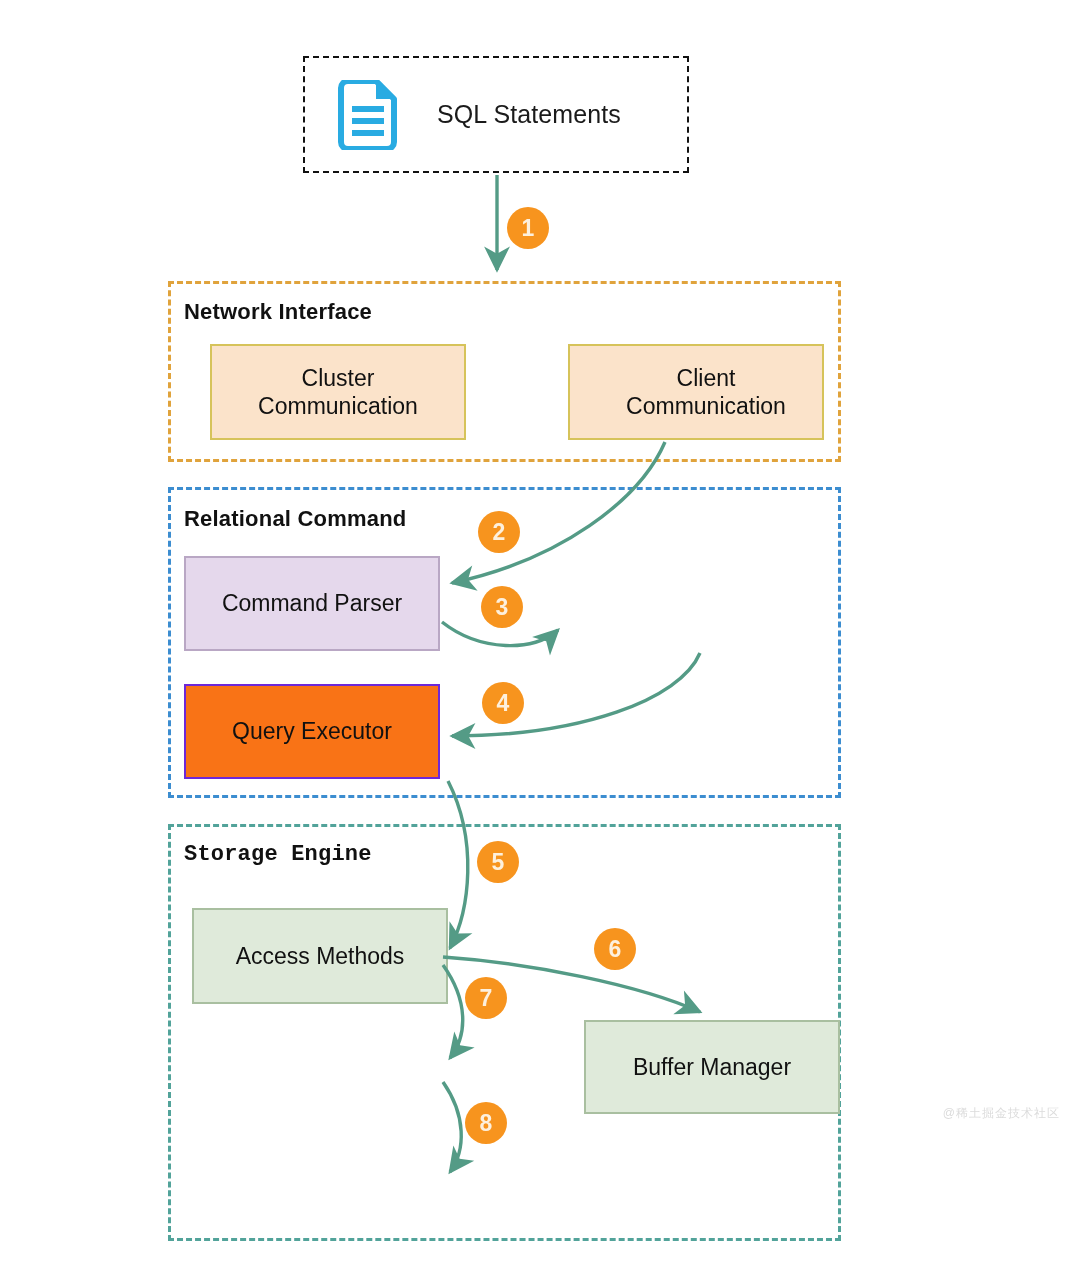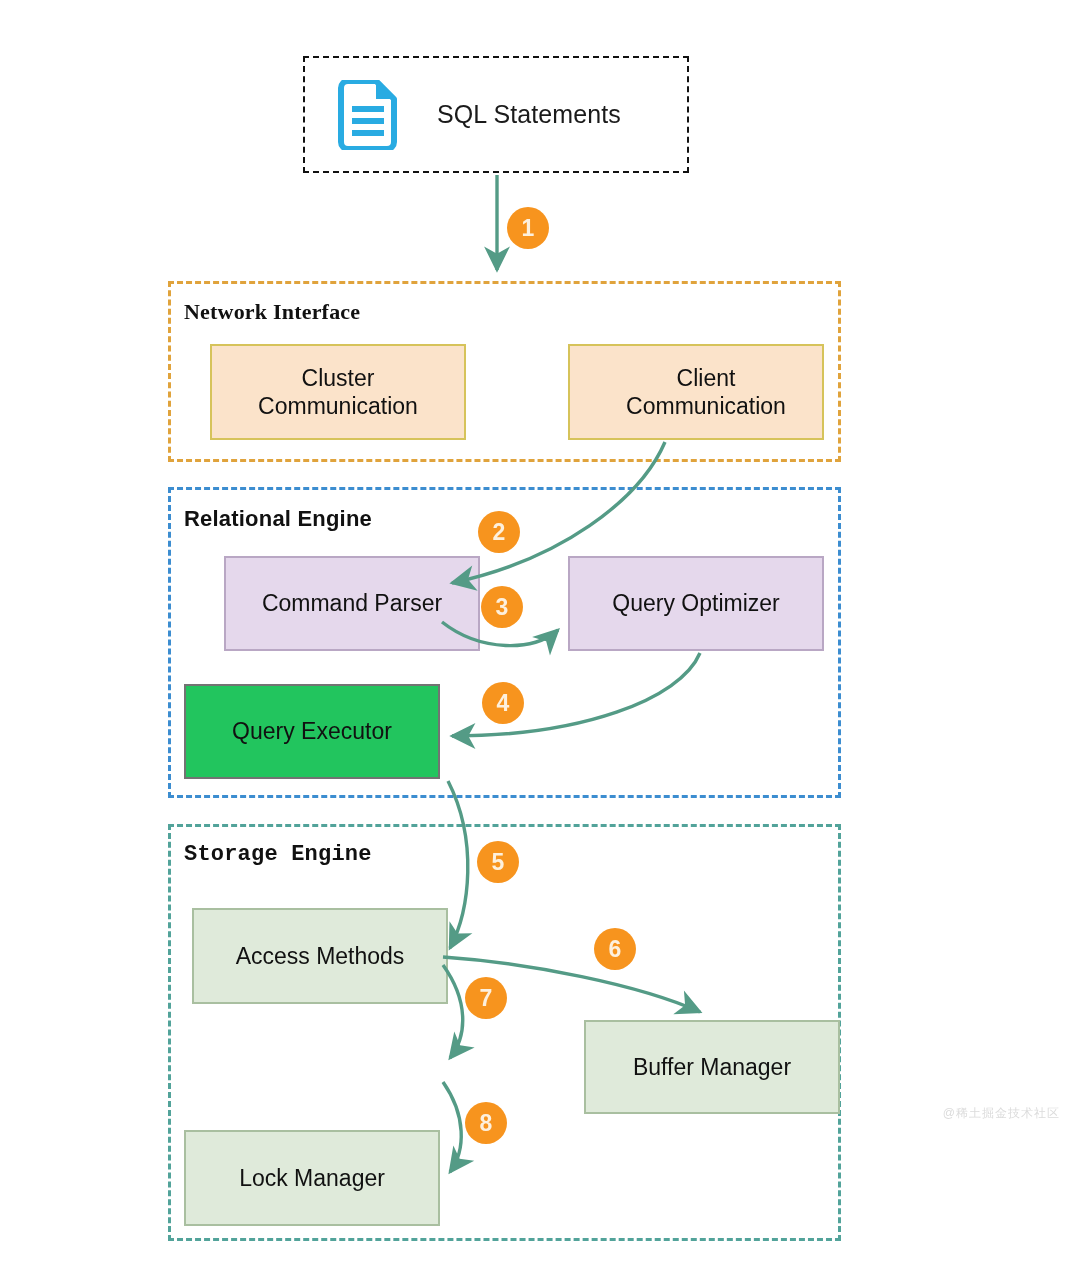--- a/index.html
+++ b/index.html
@@ -72,21 +72,21 @@
     align-items: center;
     justify-content: center;
     text-align: center;
     font-size: 23px;
     color: #111111;
     line-height: 1.22;
     padding: 4px 8px;
   }
   .n-orange { background:#fbe3ca; border:2px solid #d6c35a; }
   .n-purple { background:#e5d8ec; border:2px solid #b9a7c4; }
-  .n-blue   { background:#22c55e; border:2px solid #737373; }
+  .n-blue   { background:#f97316; border:2px solid #6d28d9; }
   .n-green  { background:#dfeada; border:2px solid #a9bfa0; }
 
   
   .badge {
     position: absolute;
     width: 42px;
     height: 42px;
     border-radius: 50%;
     background: #f7941e;
     color: #fdf0dd;
@@ -128,37 +128,35 @@
       <path d="M6 8 a7 7 0 0 1 7 -7 h28 l18 18 v43 a7 7 0 0 1 -7 7 h-39 a7 7 0 0 1 -7 -7 z" fill="#ffffff" stroke="#29abe2" stroke-width="6" stroke-linejoin="round"></path>
       <path d="M41 1 l18 18 h-18 z" fill="#29abe2"></path>
       <rect x="17" y="26" width="32" height="6" fill="#29abe2"></rect>
       <rect x="17" y="38" width="32" height="6" fill="#29abe2"></rect>
       <rect x="17" y="50" width="32" height="6" fill="#29abe2"></rect>
     </svg>
     <span class="sql-label">SQL Statements</span>
   </div>
 
   <div class="group g-network"></div>
-  <div class="group-title" style="left:184px; top:299px;font-family:Liberation Serif, serif;">Network Interface</div>
+  <div class="group-title" style="left:184px; top:299px;">Network Interface</div>
 
   <div class="node n-orange" style="left:184px; top:344px; width:256px; height:96px;margin-left:26px;">Cluster Communication</div>
   <div class="node n-orange" style="left:568px; top:344px; width:256px; height:96px;padding-left:28px;">Client Communication</div>
 
   <div class="group g-relational"></div>
-  <div class="group-title" style="left:184px; top:506px;">Relational Engine</div>
+  <div class="group-title" style="left:184px; top:506px;">Relational Command</div>
 
-  <div class="node n-purple" style="left:184px; top:556px; width:256px; height:95px;margin-left:40px;">Command Parser</div>
-  <div class="node n-purple" style="left:568px; top:556px; width:256px; height:95px;">Query Optimizer</div>
+  <div class="node n-purple" style="left:184px; top:556px; width:256px; height:95px;">Command Parser</div>
   <div class="node n-blue" style="left:184px; top:684px; width:256px; height:95px;">Query Executor</div>
 
   <div class="group g-storage"></div>
   <div class="group-title" style="left:184px; top:842px;font-family:Liberation Mono, monospace;">Storage Engine</div>
 
   <div class="node n-green" style="left:184px; top:908px; width:256px; height:96px;margin-left:8px;">Access Methods</div>
-  <div class="node n-green" style="left:184px; top:1130px; width:256px; height:96px;">Lock Manager</div>
   <div class="node n-green" style="left:568px; top:1020px; width:256px; height:94px;margin-left:16px;">Buffer Manager</div>
 
   <svg id="arrows" viewBox="0 0 1080 1275">
     <defs>
       <marker id="ah" markerWidth="9" markerHeight="9" refX="7.4" refY="4.5" orient="auto" markerUnits="strokeWidth">
         <path d="M0.5,0.7 L8.2,4.5 L0.5,8.3 L2.6,4.5 Z" fill="#549b86"></path>
       </marker>
     </defs>
     <g fill="none" stroke="#549b86" stroke-width="3.4" marker-end="url(#ah)">
 

